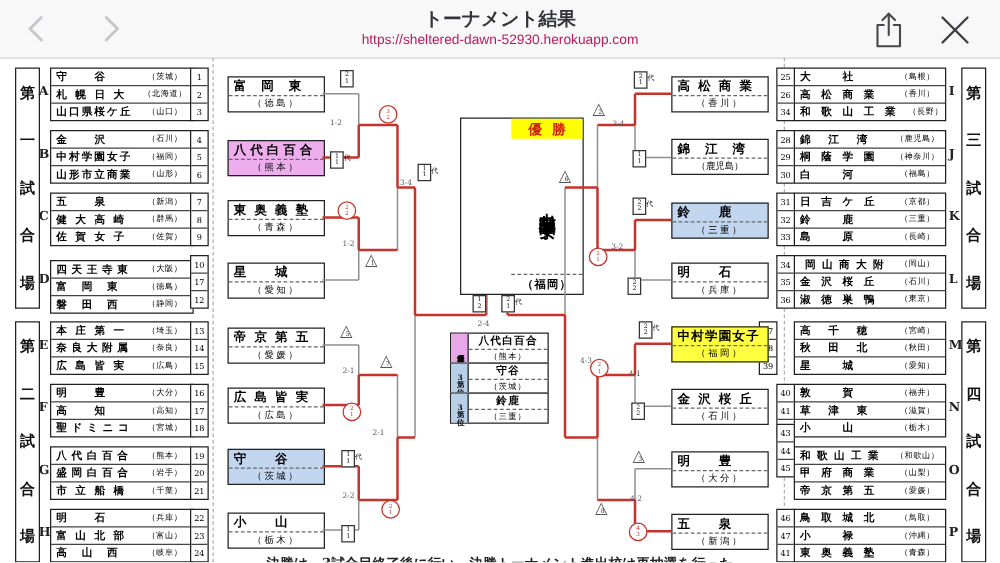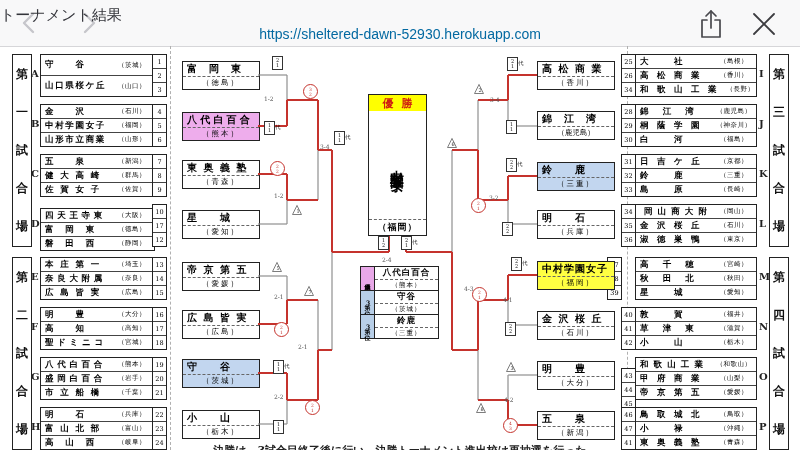--- a/index.html
+++ b/index.html
@@ -2,43 +2,43 @@
 <html><head>
 <meta charset="utf-8">
 <style>
   html,body{margin:0;padding:0;background:#fff;}
   #app{position:relative;width:800px;height:450px;overflow:hidden;background:#fff;
        font-family:"DejaVu Serif","Liberation Serif",serif;}
   
   .chrome{position:absolute;left:0;top:0;width:800px;height:46px;background:#f8f8f9;
           border-bottom:1px solid #d6d6d9;font-family:"Liberation Sans",sans-serif;}
   .navarrow{position:absolute;top:10px;width:26px;height:26px;cursor:default;}
-  .chrome-title{position:absolute;top:6px;left:0;width:100%;text-align:left;
-                font-size:15px;font-weight:normal;color:#33343a;}
+  .chrome-title{position:absolute;top:6px;left:0;width:100%;text-align:center;
+                font-size:15px;font-weight:bold;color:#33343a;}
   .chrome-url{position:absolute;top:26px;left:0;width:100%;text-align:center;
-              font-size:14px;color:#0369a1;}
+              font-size:11px;color:#be185d;}
   .chrome-btn{position:absolute;top:8px;width:32px;height:32px;}
   .venue-box{position:absolute;border:1px solid #222;display:flex;flex-direction:column;
              justify-content:space-around;align-items:center;font-size:12px;font-weight:bold;color:#111;}
   .grp-letter{position:absolute;font-size:10px;font-weight:bold;color:#222;}
   .grp-box{position:absolute;border:1px solid #222;display:flex;flex-direction:column;background:#fff;}
   .grp-row{flex:1;display:flex;align-items:center;overflow:hidden;}
   .grp-row + .grp-row{border-top:1px solid #444;}
   .t-name{flex:1;font-size:8.5px;font-weight:bold;color:#000;padding-left:4px;white-space:nowrap;}
   .t-pref{width:44px;font-size:6.5px;color:#000;text-align:center;white-space:nowrap;letter-spacing:.5px;}
   .num-col{position:absolute;border:1px solid #222;display:flex;flex-direction:column;background:#fff;}
   .num-cell{flex:1;display:flex;align-items:center;justify-content:center;font-size:6.5px;color:#000;}
   .num-cell + .num-cell{border-top:1px solid #444;}
   .mid-box{position:absolute;border:1px solid #222;background:#fff;display:flex;flex-direction:column;}
   .mid-name{height:15px;display:flex;align-items:center;font-size:10px;font-weight:bold;color:#000;
             padding:0 4px;white-space:nowrap;overflow:hidden;}
   .mid-pref{height:12px;border-top:1px dashed #666;display:flex;align-items:center;justify-content:center;
             font-size:7.5px;color:#000;letter-spacing:2px;white-space:nowrap;}
   
-  .champ{position:absolute;border:1.5px solid #222;background:#fff;display:flex;flex-direction:column;}
+  .champ{position:absolute;border:1.5px solid #222;background:#fff;display:flex;flex-direction:column;padding-left:40px;}
   .champ-label{height:16px;display:flex;align-items:center;justify-content:center;
                font-size:11px;font-weight:bold;letter-spacing:8px;text-indent:8px;}
   .champ-name{flex:1;display:flex;align-items:center;justify-content:center;
               writing-mode:vertical-rl;text-orientation:upright;margin:0 auto;
               font-size:13.5px;font-weight:bold;letter-spacing:2px;color:#000;}
   .champ-pref{height:15px;border-top:1px dashed #666;display:flex;align-items:center;justify-content:center;
               font-size:9px;font-weight:bold;color:#000;letter-spacing:1px;}
   
   .res-row{position:absolute;border:1px solid #222;display:flex;background:#fff;}
   .res-label{width:13px;display:flex;align-items:center;justify-content:center;text-align:center;
@@ -202,20 +202,24 @@
         <span>試</span>
         <span>合</span>
         <span>場</span>
       </div>
       <div class="grp-box" style="left: 40px; top: 54px; width: 113px; height: 41px; position: absolute;">
         <div class="grp-row">
           <span class="t-name" style="letter-spacing: 22px;">守谷</span>
           <span class="t-pref">（茨城）</span>
         </div>
         <div class="grp-row">
+          <span class="t-name" style="letter-spacing: 6.75px;">札幌日大</span>
+          <span class="t-pref">（北海道）</span>
+        </div>
+        <div class="grp-row">
           <span class="t-name" style="letter-spacing: 1.66667px;">山口県桜ケ丘</span>
           <span class="t-pref">（山口）</span>
         </div>
       </div>
       <div class="num-col" style="left: 152px; top: 54px; width: 13px; height: 41px; position: absolute;">
         <div class="num-cell">1</div>
         <div class="num-cell">2</div>
         <div class="num-cell">3</div>
       </div>
       <div class="grp-letter" style="left: 31px; top: 68px; position: absolute;">A</div>
@@ -507,21 +511,21 @@
         </div>
         <div class="grp-row">
           <span class="t-name" style="letter-spacing: 8.5px;">甲府商業</span>
           <span class="t-pref">（山梨）</span>
         </div>
         <div class="grp-row">
           <span class="t-name" style="letter-spacing: 8.5px;">帝京第五</span>
           <span class="t-pref">（愛媛）</span>
         </div>
       </div>
-      <div class="num-col" style="left: 621px; top: 368px; width: 13px; height: 41px; position: absolute;">
+      <div class="num-col" style="left: 621px; top: 339px; width: 13px; height: 41px; position: absolute;">
         <div class="num-cell">43</div>
         <div class="num-cell">44</div>
         <div class="num-cell">45</div>
       </div>
       <div class="grp-letter" style="left: 759px; top: 371px; position: absolute;">O</div>
       <div class="grp-box" style="left: 635px; top: 407px; width: 120px; height: 41px; position: absolute;">
         <div class="grp-row">
           <span class="t-name" style="letter-spacing: 8.5px;">鳥取城北</span>
           <span class="t-pref">（鳥取）</span>
         </div>

